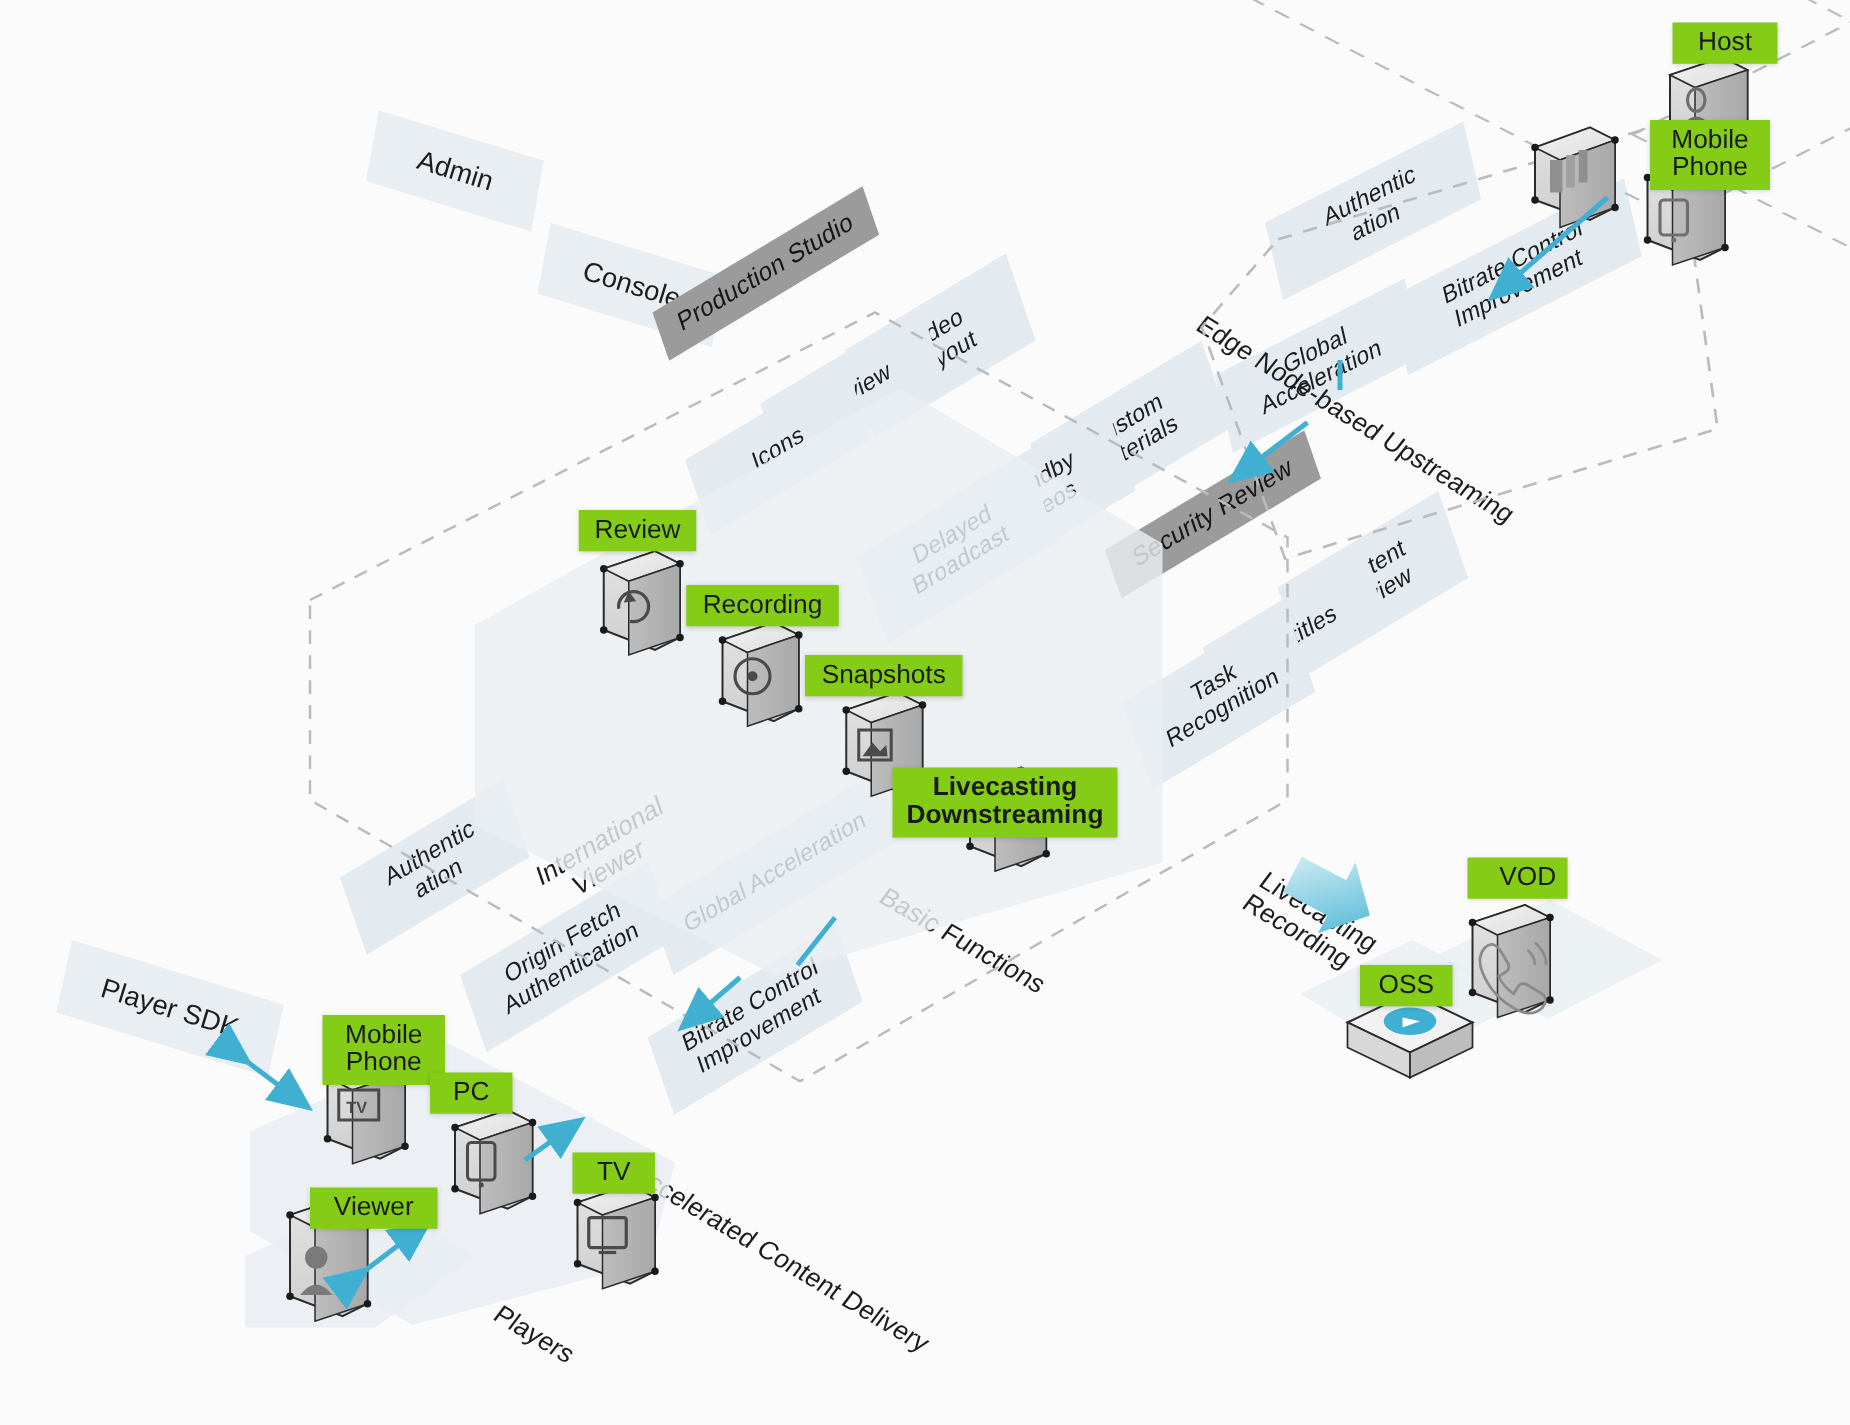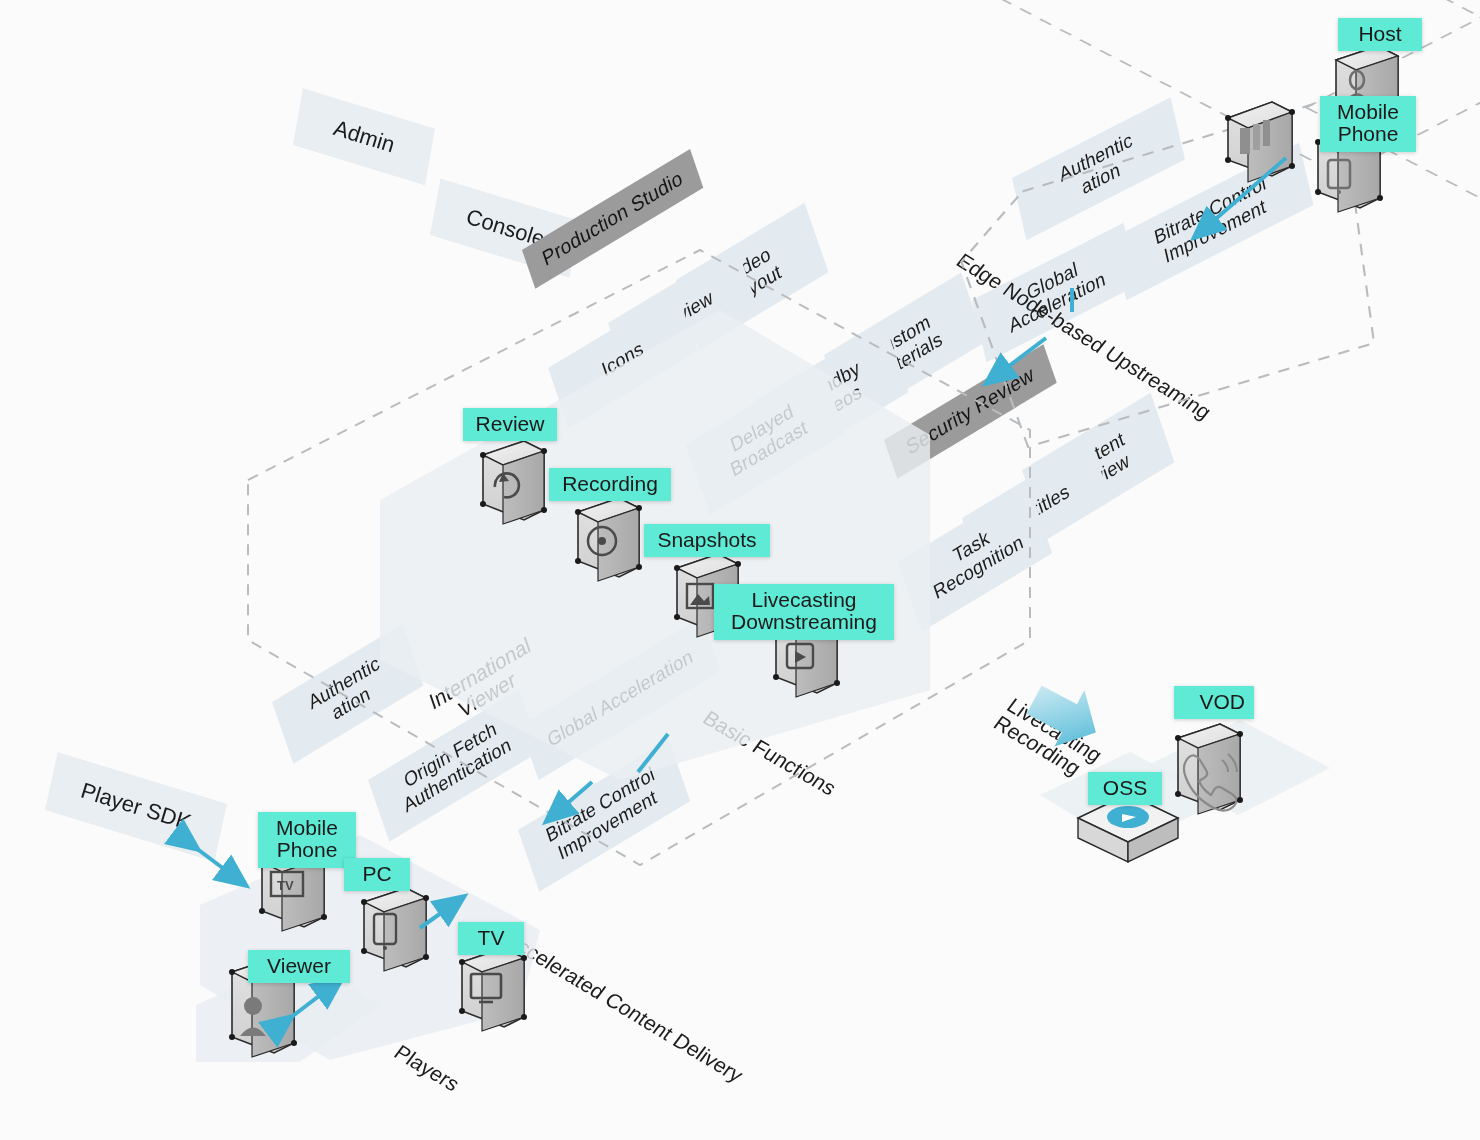--- a/index.html
+++ b/index.html
@@ -35,21 +35,21 @@
     color:#1c1c1c;
     font-size:19px;
     line-height:1.08;
     white-space:pre-line;
     text-align:center;
   }
 
   
   .callout{
     position:absolute;
-    background:#5eead4;
+    background:#84cc16;
     color:#1a1a1a;
     font-size:21px;
     line-height:1.06;
     padding:5px 9px 6px;
     text-align:center;
     white-space:pre-line;
     box-shadow:0 1px 4px rgba(0,0,0,.18);
     z-index:40;
   }
 
@@ -403,21 +403,21 @@
 
   <div class="callout" style="left:1320px;top:96px;width:78px;"><span>Mobile
 Phone</span></div>
 
   <div class="callout" style="left:463px;top:408px;width:76px;"><span>Review</span></div>
 
   <div class="callout" style="left:549px;top:468px;width:104px;"><span>Recording</span></div>
 
   <div class="callout" style="left:644px;top:524px;width:108px;"><span>Snapshots</span></div>
 
-  <div class="callout" style="left:714px;top:584px;width:162px;"><span>Livecasting
+  <div class="callout" style="left:714px;top:614px;width:162px;font-weight:bold;"><span>Livecasting
 Downstreaming</span></div>
 
   <div class="callout" style="left:258px;top:812px;width:80px;"><span>Mobile
 Phone</span></div>
 
   <div class="callout" style="left:344px;top:858px;width:48px;"><span>PC</span></div>
 
   <div class="callout" style="left:458px;top:922px;width:48px;"><span>TV</span></div>
 
   <div class="callout" style="left:248px;top:950px;width:84px;"><span>Viewer</span></div>

